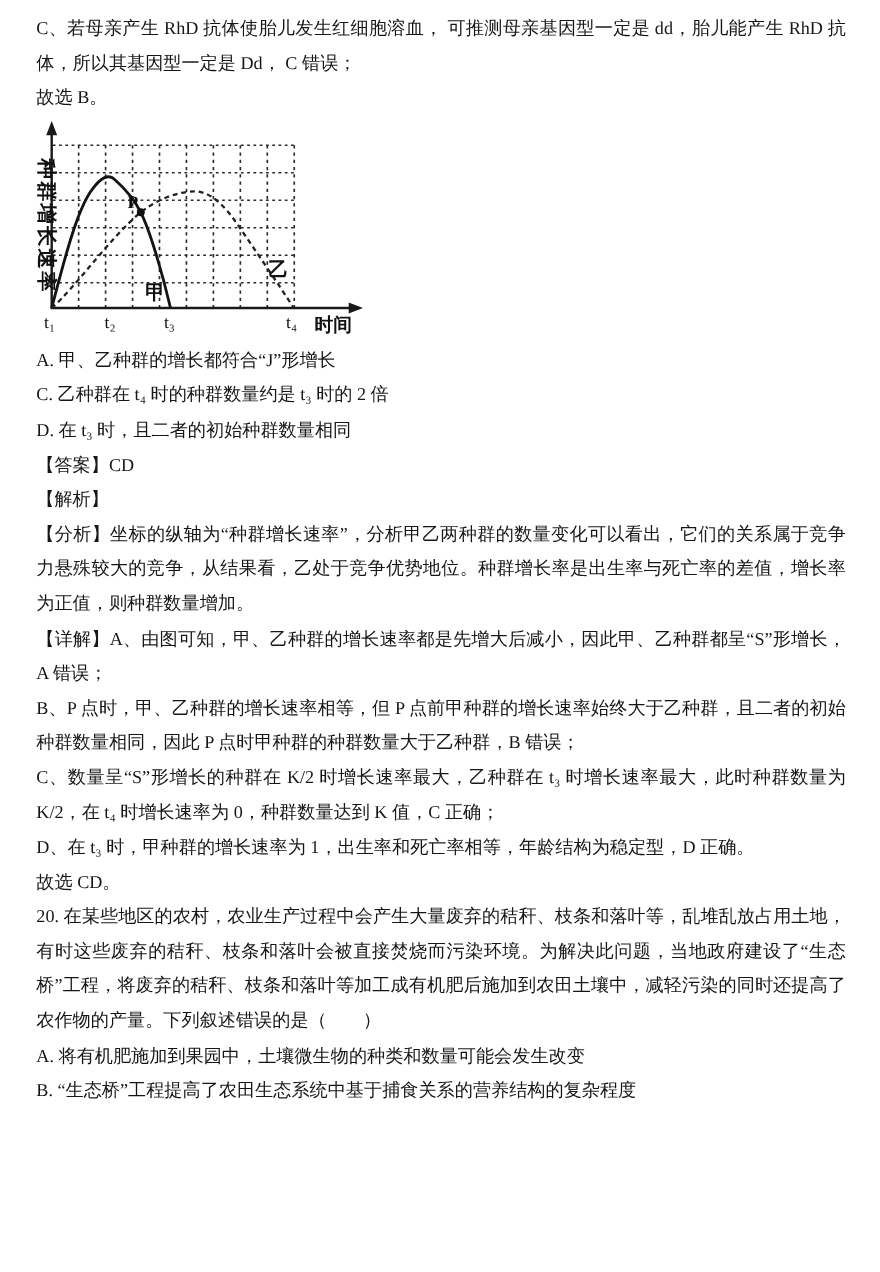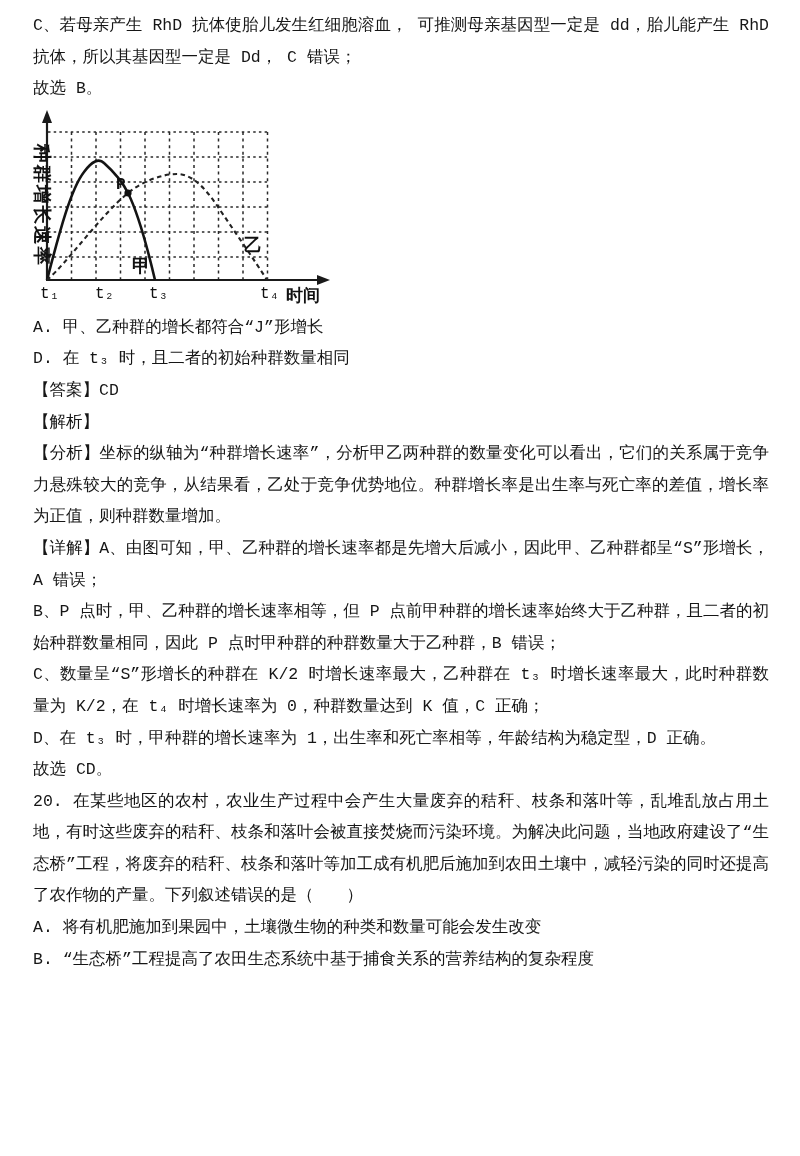--- a/index.html
+++ b/index.html
@@ -2,21 +2,21 @@
 <html><head>
 <meta charset="utf-8">
 <style>
   html, body { margin: 0; padding: 0; background: #ffffff; }
   .page {
     width: 800px;
     height: 1048px;
     box-sizing: border-box;
     padding: 10px 31px 0 33px;
     background: #ffffff;
-    font-family: Liberation Mono, monospace;
+    font-family: Liberation Serif, serif;
     font-size: 16.5px;
     line-height: 31.6px;
     color: #161616;
     overflow: hidden;
   }
   .para { margin: 0; text-align: justify; }
   .figure-wrap { margin: 5px 0 0 -9px; height: 202px; }
   .figure-wrap svg { display: block; }
   .axis { stroke: #1a1a1a; stroke-width: 2.2; fill: none; }
   .gridline-h { stroke: #2a2a2a; stroke-width: 1.5; stroke-dasharray: 2.5 3.2; }
@@ -81,20 +81,21 @@
       <text class="tick-label" x="71" y="188">t₂</text>
       <text class="tick-label" x="125" y="188">t₃</text>
       <text class="tick-label" x="236" y="188">t₄</text>
 
       <text class="axis-title" x="262" y="191">时间</text>
       <text class="ylabel" transform="translate(12,34) rotate(90)">种群增长速率</text>
     </svg>
   </div>
 
   <p class="para">A. 甲、乙种群的增长都符合“J”形增长</p>
+  <p class="para">C. 乙种群在 t₄ 时的种群数量约是 t₃ 时的 2 倍</p>
   <p class="para">D. 在 t₃ 时，且二者的初始种群数量相同</p>
 
   <p class="para">【答案】CD</p>
   <p class="para">【解析】</p>
   <p class="para">【分析】坐标的纵轴为“种群增长速率”，分析甲乙两种群的数量变化可以看出，它们的关系属于竞争力悬殊较大的竞争，从结果看，乙处于竞争优势地位。种群增长率是出生率与死亡率的差值，增长率为正值，则种群数量增加。</p>
   <p class="para">【详解】A、由图可知，甲、乙种群的增长速率都是先增大后减小，因此甲、乙种群都呈“S”形增长，A 错误；</p>
   <p class="para">B、P 点时，甲、乙种群的增长速率相等，但 P 点前甲种群的增长速率始终大于乙种群，且二者的初始种群数量相同，因此 P 点时甲种群的种群数量大于乙种群，B 错误；</p>
   <p class="para">C、数量呈“S”形增长的种群在 K/2 时增长速率最大，乙种群在 t₃ 时增长速率最大，此时种群数量为 K/2，在 t₄ 时增长速率为 0，种群数量达到 K 值，C 正确；</p>
   <p class="para">D、在 t₃ 时，甲种群的增长速率为 1，出生率和死亡率相等，年龄结构为稳定型，D 正确。</p>
   <p class="para">故选 CD。</p>

